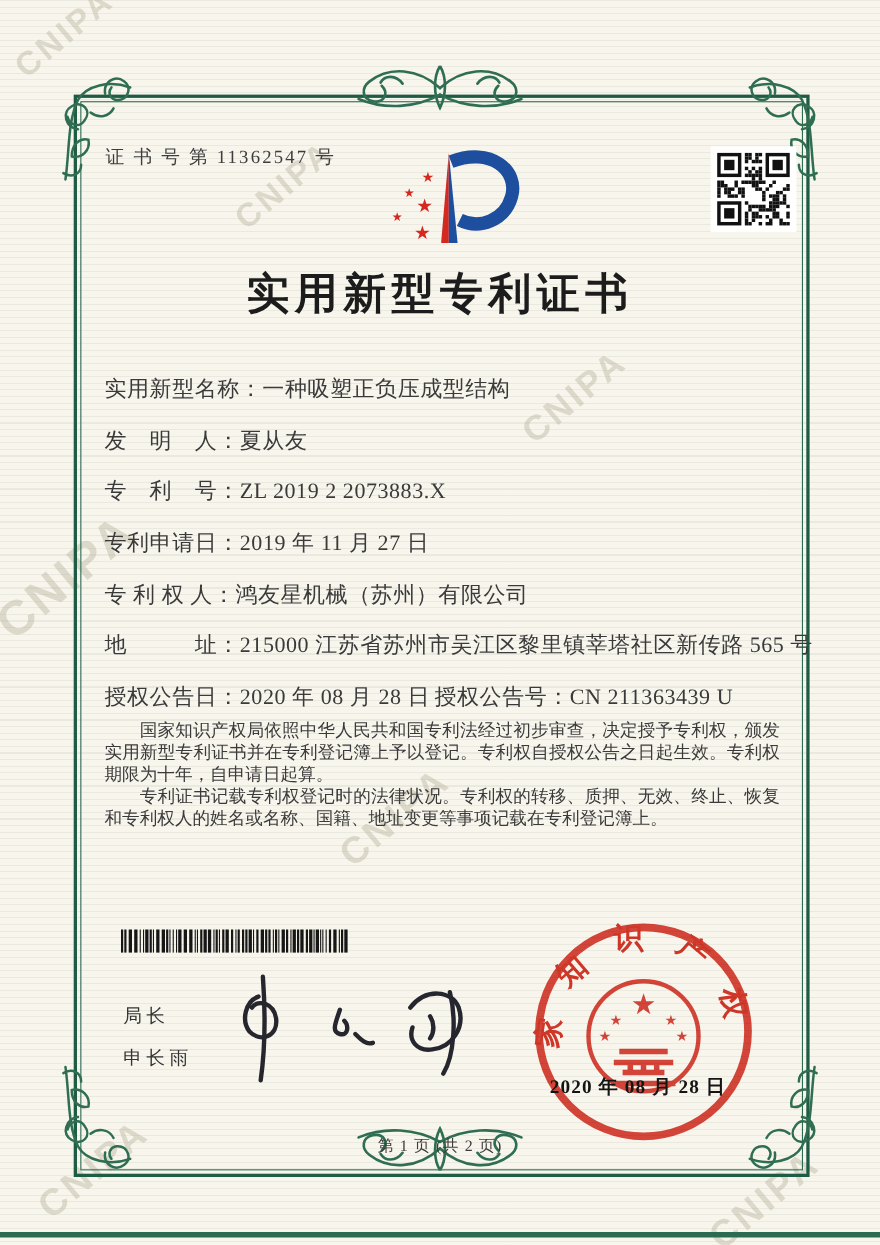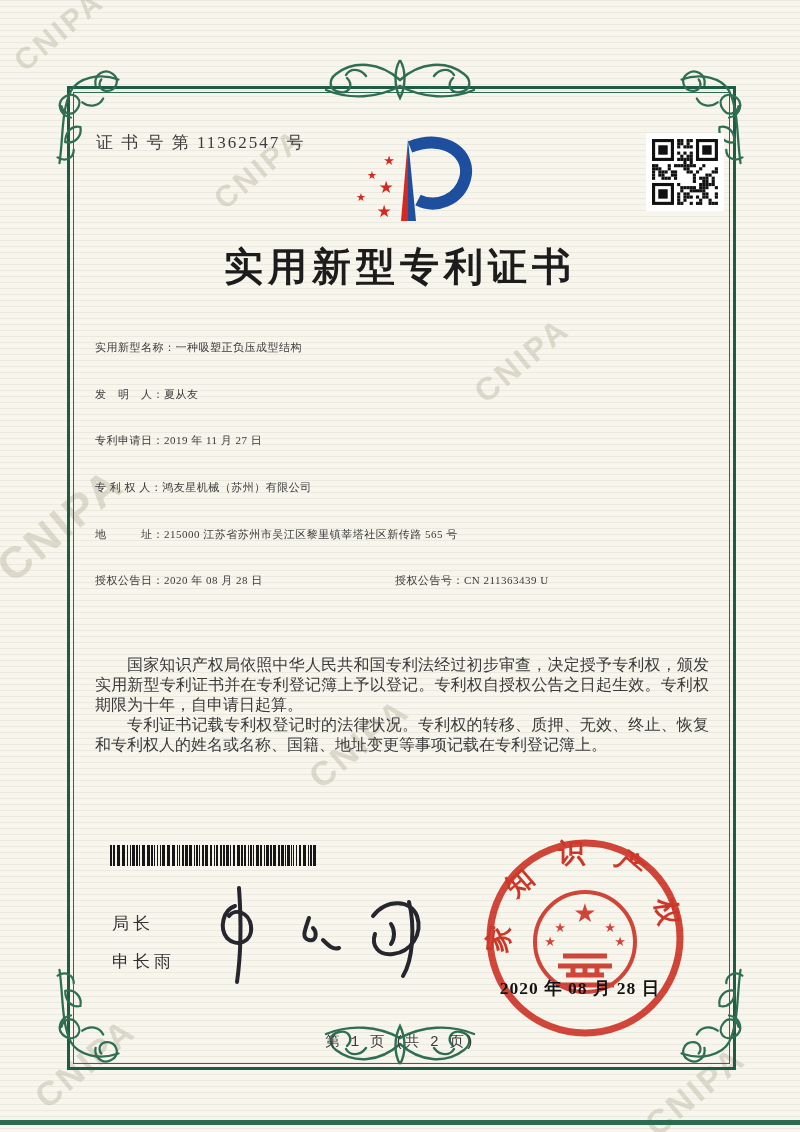--- a/index.html
+++ b/index.html
@@ -16,40 +16,40 @@
   
   .wm{position:absolute;font-family:"Liberation Sans",sans-serif;font-weight:bold;
       color:rgba(168,163,142,.34);transform:rotate(-40deg);letter-spacing:3px;pointer-events:none;}
   
   .cert-no{position:absolute;left:96px;top:131px;font-size:17px;letter-spacing:2px;color:#3d3d3d;}
   .logo{position:absolute;left:330px;top:116px;}
   .qr{position:absolute;left:646px;top:133px;background:#fff;padding:2px;}
   .title{position:absolute;left:0;top:240px;width:100%;text-align:center;
          font-size:39px;font-weight:bold;letter-spacing:5px;color:#1c1c1c;}
   
-  .fields{position:absolute;left:95px;top:340px;width:618px;font-size:11px;color:#3a3a3a;}
+  .fields{position:absolute;left:95px;top:340px;width:618px;font-size:20px;color:#3a3a3a;}
   .frow{height:46.7px;letter-spacing:.5px;white-space:nowrap;position:relative;}
   .frow .pair2{position:absolute;left:300px;top:0;}
   
   .body-text{position:absolute;left:95px;top:655px;width:614px;font-size:16px;
              line-height:20px;color:#3a3a3a;text-align:justify;}
   .body-text p{margin:0;text-indent:2em;}
   
   .barcode{position:absolute;left:110px;top:845px;width:212px;height:21px;font-size:0;}
   .barcode span{display:inline-block;height:100%;background:#161616;vertical-align:top;}
   
   .director-label{position:absolute;left:112px;top:912px;font-size:17px;letter-spacing:4px;color:#333;}
   .director-name{position:absolute;left:112px;top:950px;font-size:17px;letter-spacing:4px;color:#333;}
   .sig{position:absolute;left:205px;top:876px;}
   
   .seal{position:absolute;left:478px;top:838px;mix-blend-mode:multiply;}
   .seal-date{position:absolute;left:468px;top:976px;width:224px;text-align:center;
              font-size:17.5px;font-weight:bold;color:#141414;letter-spacing:1px;}
   
-  .page-no{position:absolute;left:0;top:1032px;width:100%;text-align:center;font-size:14.5px;color:#3c3c3c;letter-spacing:1px;font-family:Liberation Mono, monospace;}
+  .page-no{position:absolute;left:0;top:1032px;width:100%;text-align:center;font-size:14.5px;color:#3c3c3c;letter-spacing:1px;}
   .cont-note{position:absolute;left:0;top:1076px;width:100%;text-align:center;font-size:15.5px;color:#3a3a3a;letter-spacing:3px;}
   .bottom-band{position:absolute;left:0;top:1120px;width:800px;height:5px;background:#2a6b52;}
   .orn{position:absolute;pointer-events:none;}
 </style>
 </head>
 <body>
 
 <div class="page">
 
   <svg width="0" height="0" style="position:absolute" aria-hidden="true">
@@ -257,20 +257,21 @@
         <rect x="7.140000000000001" y="51.1" width="15.700000000000001" height="15.700000000000001" fill="#fff"></rect>
         <rect x="10.280000000000001" y="54.24" width="9.42" height="9.42" fill="#111"></rect>
       </g>
   </svg>
 
   <div class="title">实用新型专利证书</div>
 
   <div class="fields">
     <div class="frow"><span>实用新型名称：</span><span>一种吸塑正负压成型结构</span></div>
     <div class="frow"><span>发　明　人：</span><span>夏从友</span></div>
+    <div class="frow"><span>专　利　号：</span><span>ZL 2019 2 2073883.X</span></div>
     <div class="frow"><span>专利申请日：</span><span>2019 年 11 月 27 日</span></div>
     <div class="frow"><span>专 利 权 人：</span><span>鸿友星机械（苏州）有限公司</span></div>
     <div class="frow"><span>地　　　址：</span><span>215000 江苏省苏州市吴江区黎里镇莘塔社区新传路 565 号</span></div>
     <div class="frow">
       <span>授权公告日：</span><span>2020 年 08 月 28 日</span>
       <span class="pair2"><span>授权公告号：</span><span>CN 211363439 U</span></span>
     </div>
   </div>
 
   <div class="body-text">

